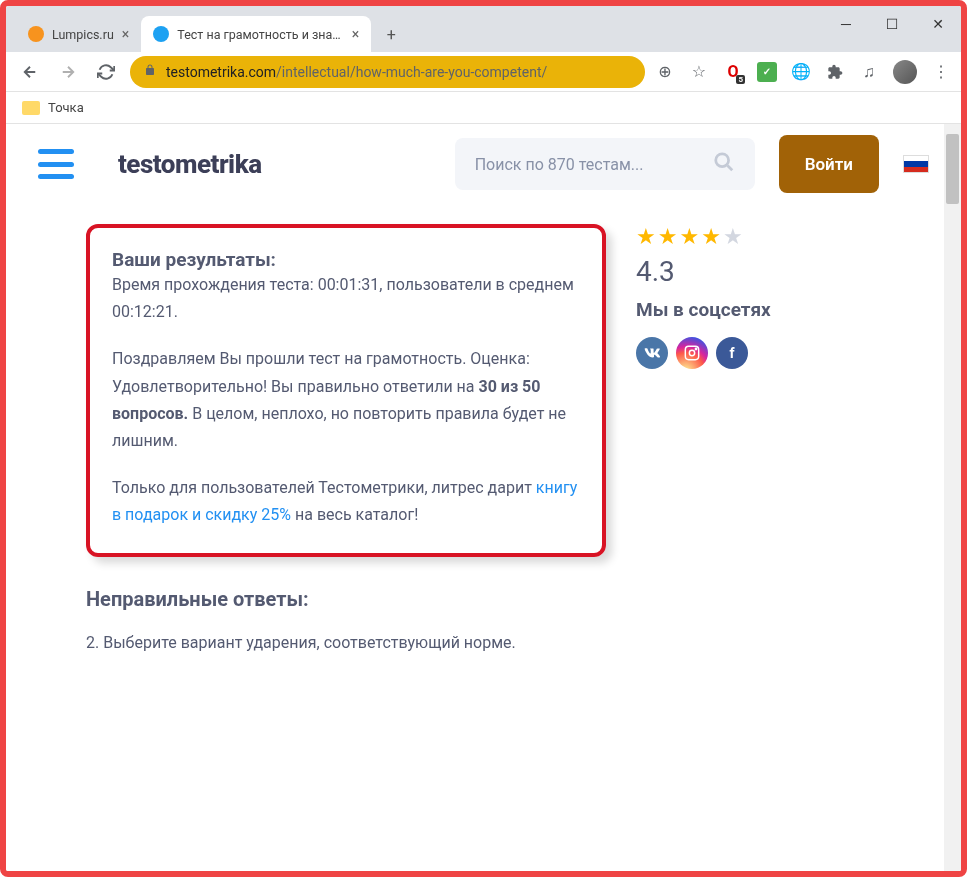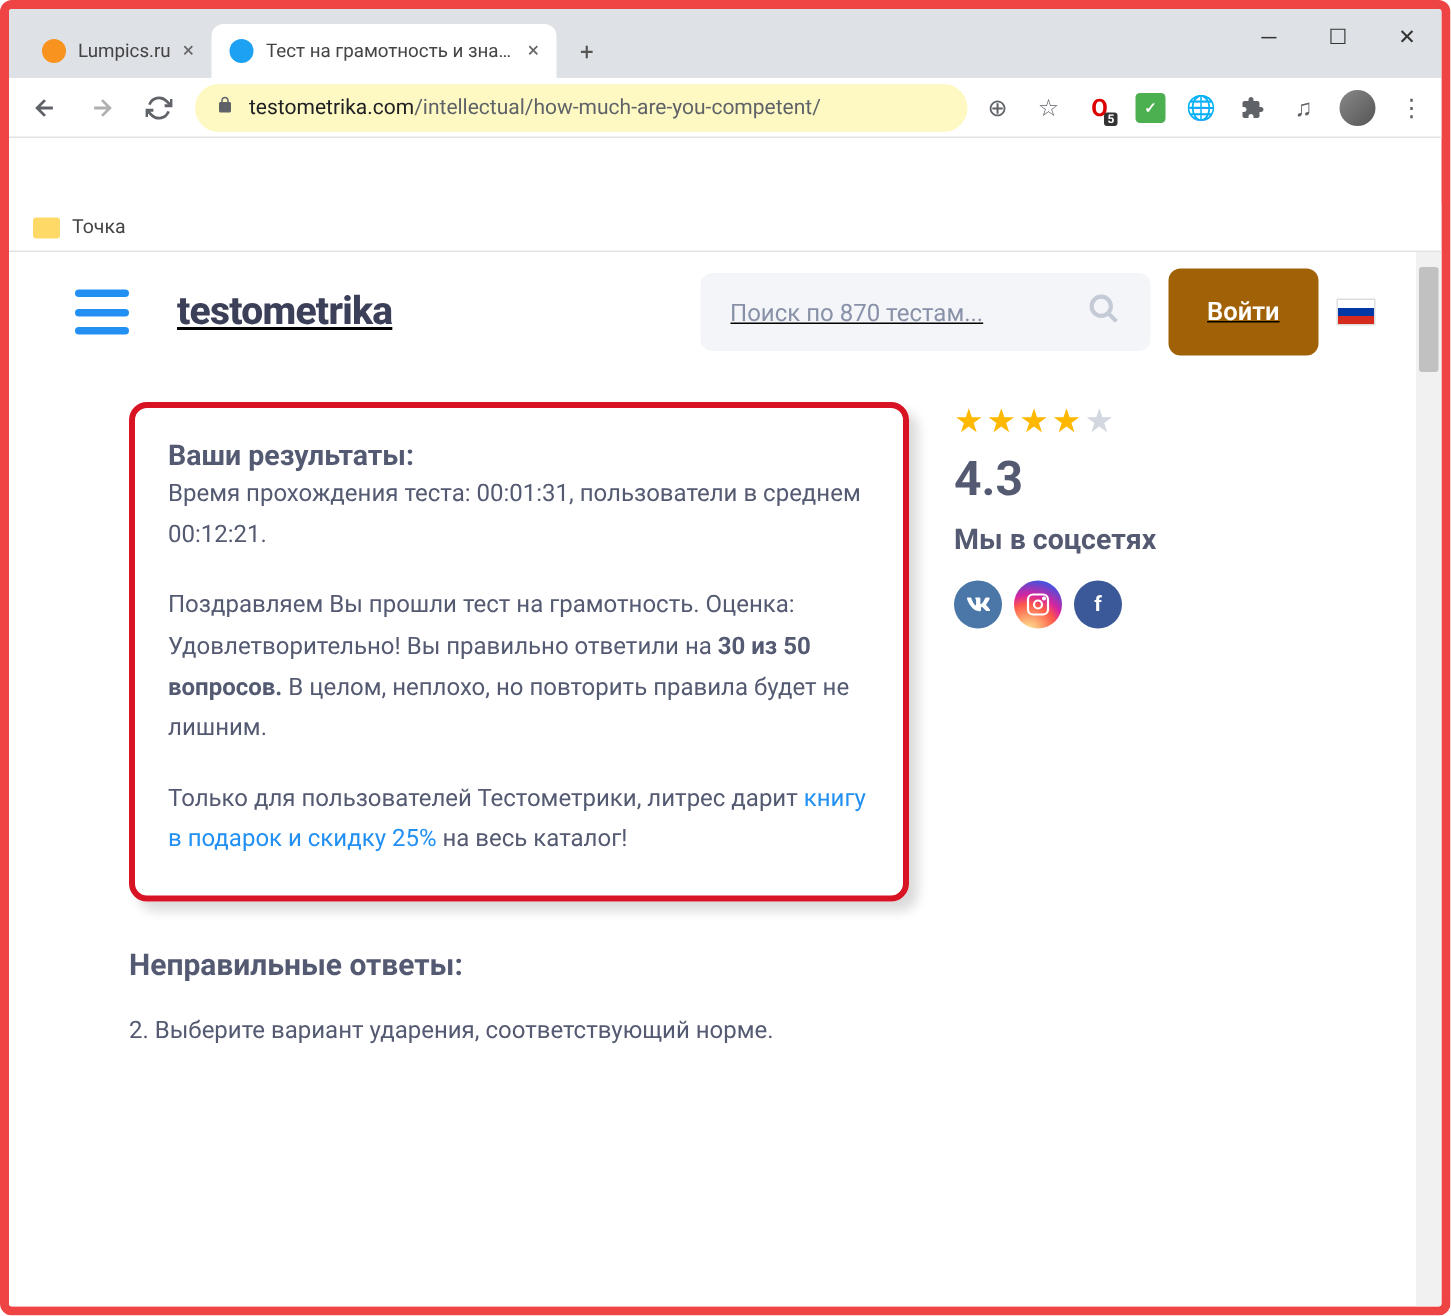--- a/index.html
+++ b/index.html
@@ -15,39 +15,39 @@
 .tab { height: 36px; padding: 0 12px; display: flex; align-items: center; gap: 8px; font-size: 12.5px; color: #444; max-width: 230px; border-radius: 8px 8px 0 0; position: relative; }
 .tab.active { background: #fff; }
 .tab .favicon { width: 16px; height: 16px; border-radius: 50%; flex-shrink: 0; }
 .tab .title { white-space: nowrap; overflow: hidden; text-overflow: ellipsis; flex: 1; }
 .tab .close { font-size: 14px; color: #666; flex-shrink: 0; }
 .new-tab { width: 28px; height: 28px; display: flex; align-items: center; justify-content: center; color: #555; font-size: 16px; margin-left: 6px; margin-bottom: 4px; }
 
 .addr-bar { background: #fff; height: 40px; display: flex; align-items: center; padding: 0 10px; gap: 10px; border-bottom: 1px solid #e3e3e3; }
 .nav-btn { width: 28px; height: 28px; display: flex; align-items: center; justify-content: center; color: #5f6368; border-radius: 50%; }
 .nav-btn.disabled { color: #b0b0b0; }
-.url-field { flex: 1; background: #fef9c3; border-radius: 18px; height: 30px; display: flex; align-items: center; padding: 16px 14px; font-size: 14px; color: #5f6368; gap: 10px; }
+.url-field { flex: 1; background: #eab308; border-radius: 18px; height: 30px; display: flex; align-items: center; padding: 16px 14px; font-size: 14px; color: #5f6368; gap: 10px; }
 .url-field .lock { color: #5f6368; font-size: 12px; }
 .url-text { flex: 1; color: #202124; }
 .url-text .domain { color: #202124; }
 .url-text .path { color: #5f6368; }
 .addr-icons { display: flex; gap: 14px; align-items: center; }
 .addr-icon { width: 20px; height: 20px; display: flex; align-items: center; justify-content: center; color: #5f6368; font-size: 16px; }
 .ext-icon { width: 20px; height: 20px; border-radius: 3px; display: flex; align-items: center; justify-content: center; font-size: 10px; font-weight: bold; color: white; position: relative; }
 .avatar { width: 24px; height: 24px; border-radius: 50%; background: linear-gradient(135deg, #888, #555); }
 
-.bookmarks { background: #fff; height: 32px; display: flex; align-items: center; padding: 0 16px; gap: 8px; border-bottom: 1px solid #e3e3e3; font-size: 13px; color: #444; margin-top: 44px; }
+.bookmarks { background: #fff; height: 32px; display: flex; align-items: center; padding: 0 16px; gap: 8px; border-bottom: 1px solid #e3e3e3; font-size: 13px; color: #444; }
 .bookmark-folder { width: 18px; height: 14px; background: #ffd968; border-radius: 2px; }
 
 
 .page { flex: 1; background: #fff; position: relative; overflow: hidden; }
 .scrollbar { position: absolute; right: 0; top: 0; width: 17px; height: 100%; background: #f1f1f1; }
 .scroll-thumb { position: absolute; right: 2px; top: 10px; width: 13px; height: 70px; background: #c1c1c1; border-radius: 2px; }
 
-.site-header { height: 80px; display: flex; align-items: center; padding: 0 44px; gap: 12px; text-decoration: underline; }
+.site-header { height: 80px; display: flex; align-items: center; padding: 0 32px; gap: 24px; }
 .hamburger { width: 36px; height: 30px; display: flex; flex-direction: column; justify-content: space-between; }
 .hamburger span { height: 5px; background: #2290f2; border-radius: 3px; }
 .logo { font-size: 26px; font-weight: 800; color: #3c3f58; letter-spacing: -0.5px; margin-left: 20px; }
 .search-box { flex: 1; max-width: 300px; margin-left: auto; background: #f3f5f9; border-radius: 8px; height: 52px; display: flex; align-items: center; padding: 0 20px; }
 .search-box input { border: none; background: none; flex: 1; font-size: 16px; color: #8891a7; outline: none; }
 .search-box input::placeholder { color: #8891a7; }
 .search-icon { color: #c4cad6; font-size: 20px; }
 .login-btn { background: #a16207; color: white; border: none; border-radius: 8px; height: 58px; padding: 0 26px; font-size: 17px; font-weight: 600; cursor: pointer; }
 .flag { width: 26px; height: 18px; position: relative; background: linear-gradient(to bottom, #fff 33%, #0039a6 33%, #0039a6 66%, #d52b1e 66%); border: 1px solid #ddd; }
 
@@ -61,21 +61,21 @@
 .results-p:last-child { margin-bottom: 0; }
 .results-p strong { font-weight: 700; }
 .link { color: #2290f2; cursor: pointer; }
 
 .wrong-title { font-size: 20px; font-weight: 700; color: #545a71; margin: 30px 0 18px; }
 .wrong-q { font-size: 16px; line-height: 1.7; color: #545a71; }
 
 .stars { display: flex; gap: 2px; margin-bottom: 6px; }
 .star { font-size: 22px; color: #ffb800; }
 .star.empty { color: #d3d7e0; }
-.rating-val { font-size: 32px; font-weight: 700; color: #545a71; }
+.rating-val { font-size: 28px; font-weight: 400; color: #545a71; }
 .social-title { font-size: 19px; font-weight: 700; color: #545a71; margin-bottom: 16px; margin-top: 10px; }
 .social-icons { display: flex; gap: 8px; }
 .social-icon { width: 32px; height: 32px; border-radius: 50%; display: flex; align-items: center; justify-content: center; color: white; font-size: 14px; font-weight: bold; }
 .vk { background: #4a76a8; }
 .ig { background: radial-gradient(circle at 30% 107%, #fdf497 0%, #fd5949 45%, #d6249f 60%, #285AEB 90%); }
 .fb { background: #3b5998; }
 </style>
 </head>
 <body>
 

